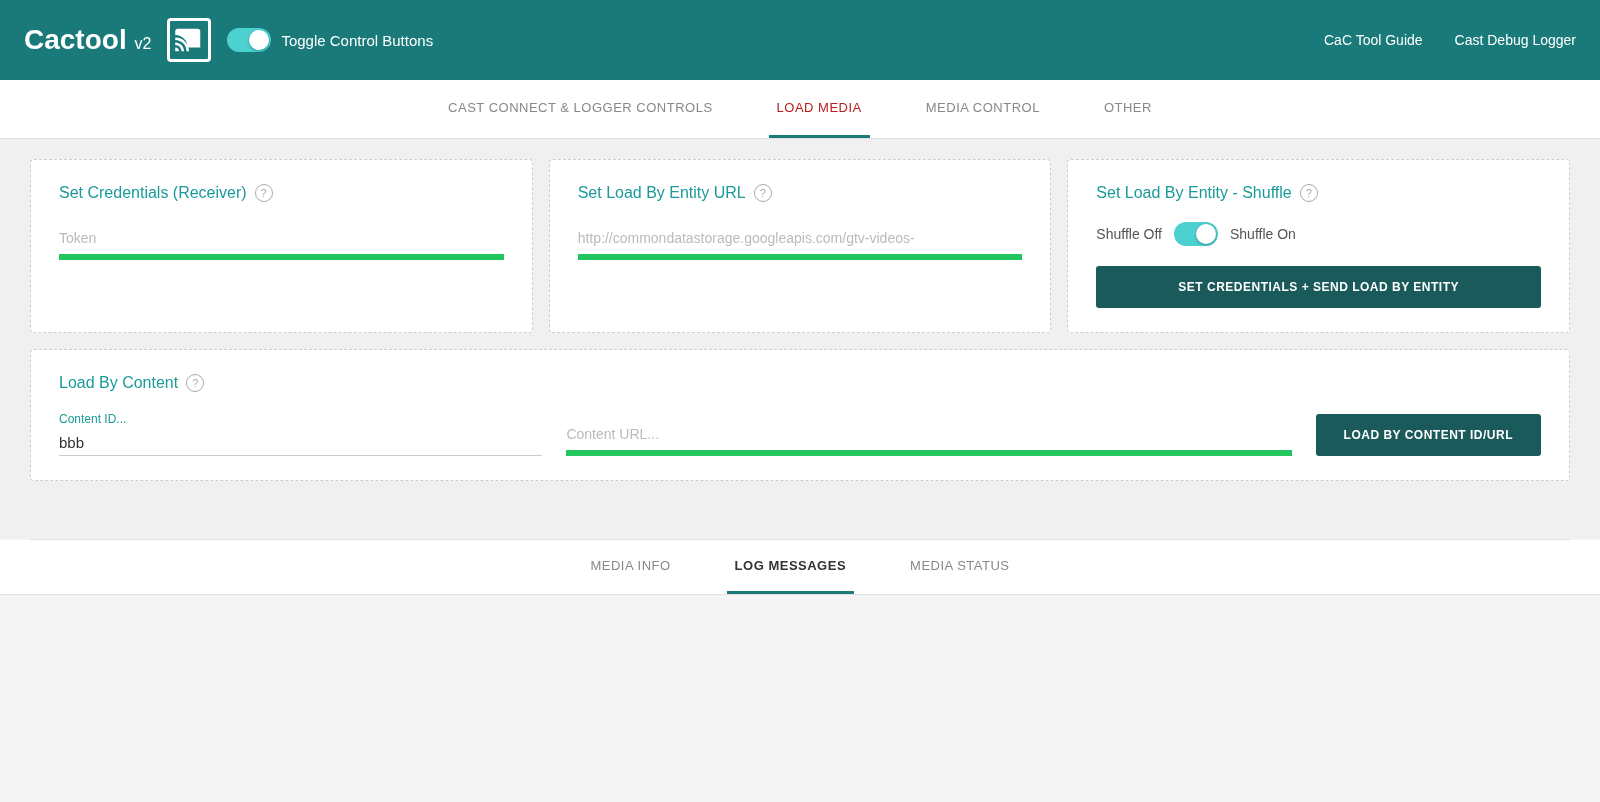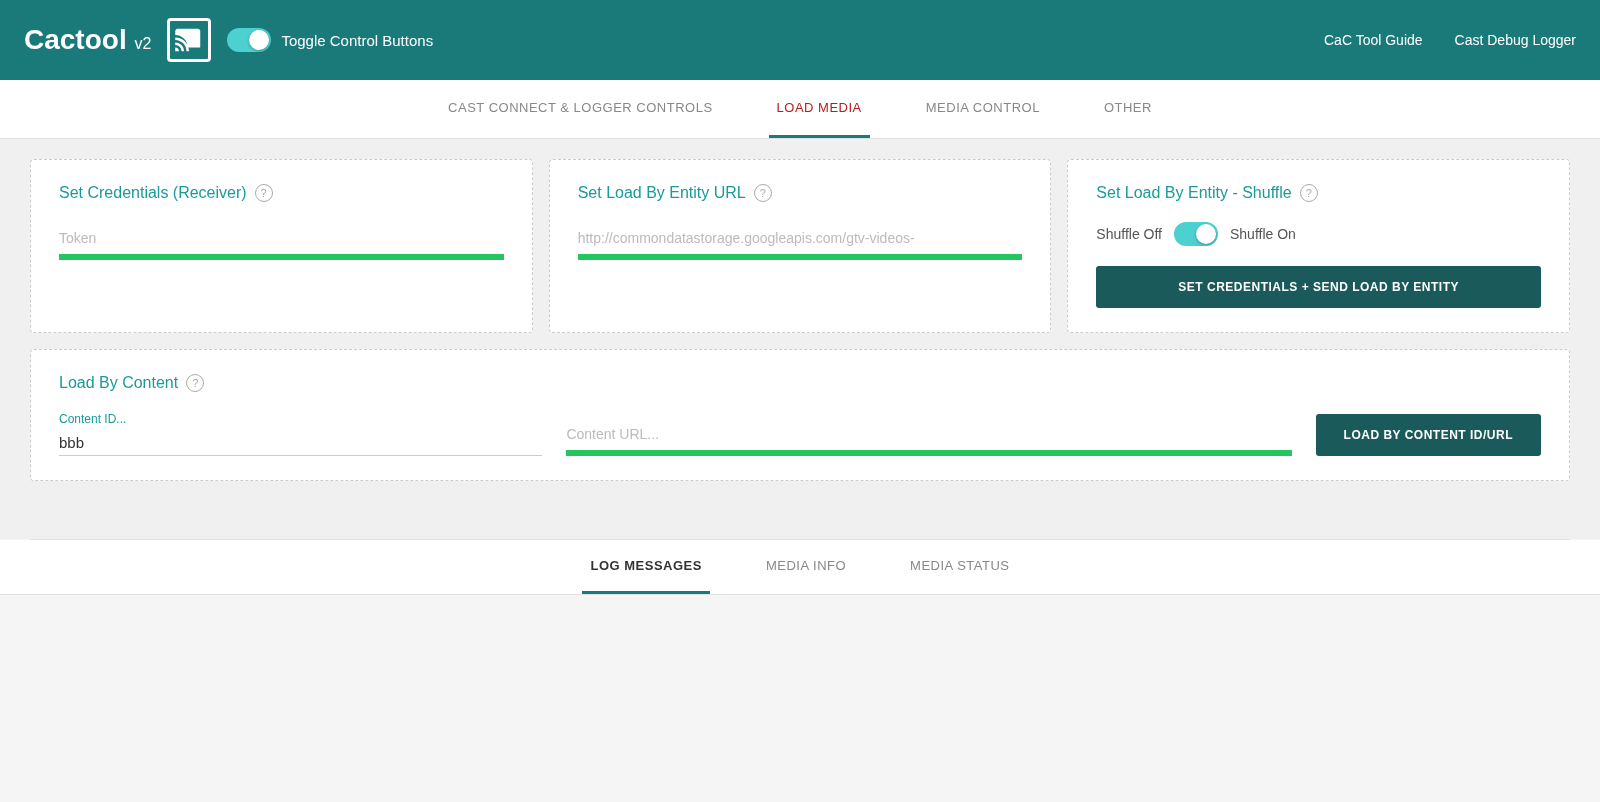--- a/index.html
+++ b/index.html
@@ -396,17 +396,17 @@
       <button class="btn-load">LOAD BY CONTENT ID/URL</button>
     </div>
   </div>
 
 </div>
 
 <div class="divider-line"></div>
 
 <div class="bottom-section">
   <div class="bottom-tabs">
+    <div class="bottom-tab">MEDIA INFO</div>
     <div class="bottom-tab active">LOG MESSAGES</div>
-    <div class="bottom-tab">MEDIA INFO</div>
     <div class="bottom-tab">MEDIA STATUS</div>
   </div>
 </div>
 
 </body></html>

